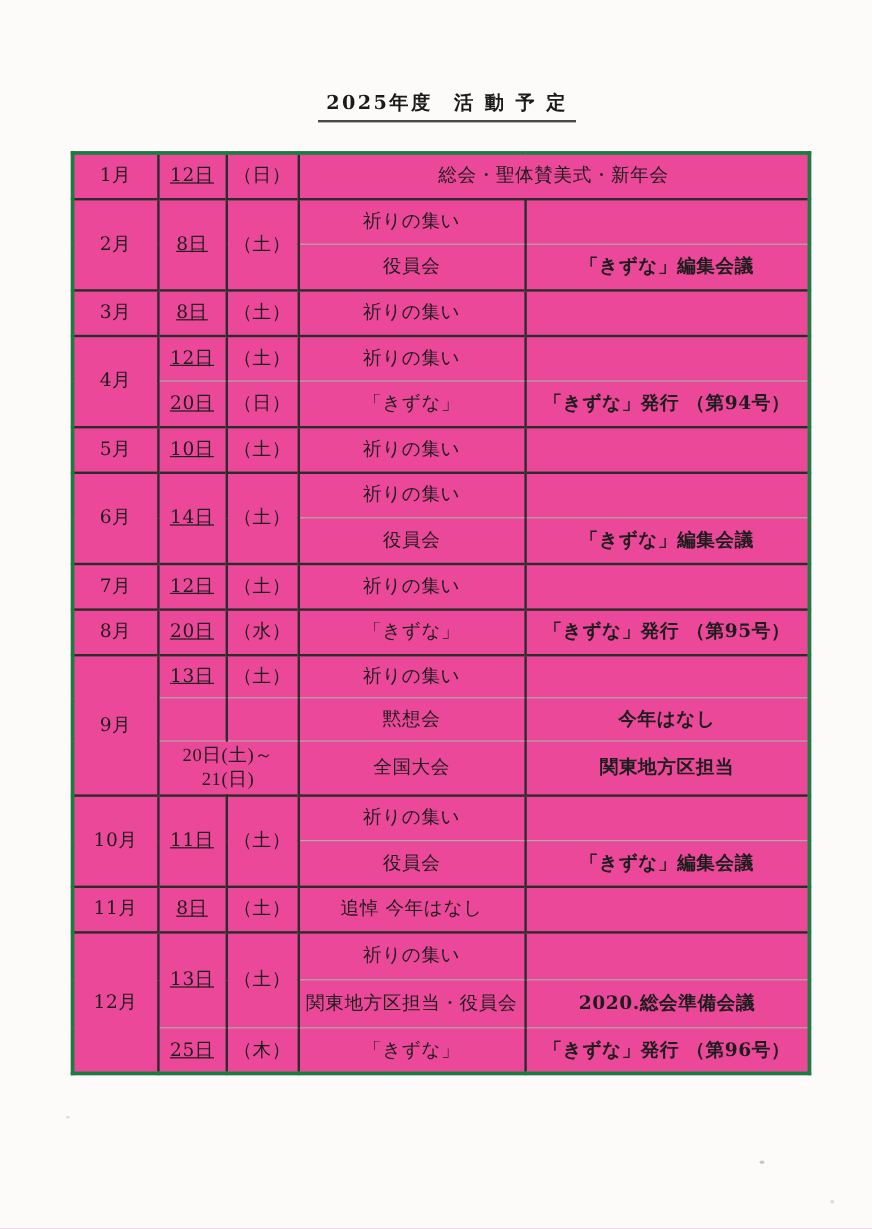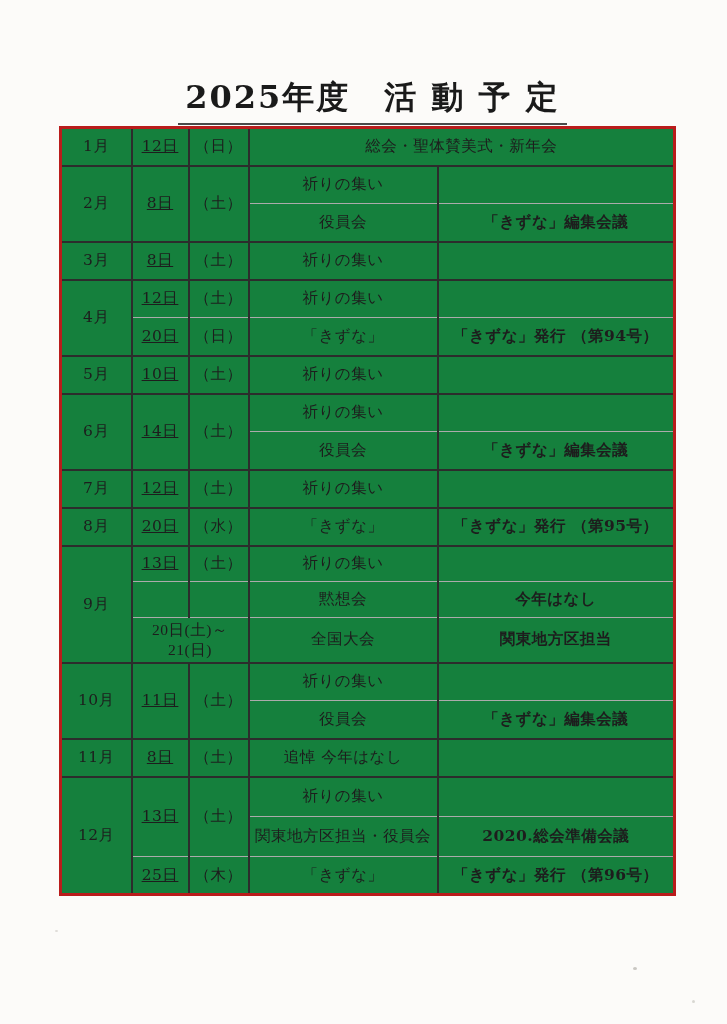--- a/index.html
+++ b/index.html
@@ -18,39 +18,39 @@
   .page-title {
     position: absolute;
     top: 76px;
     left: 0;
     width: 727px;
     text-align: center;
     transform: translateX(9px);
   }
   .page-title span {
     display: inline-block;
-    font-size: 32px;
+    font-size: 16px;
     font-weight: bold;
     letter-spacing: 2px;
     color: #1a1a1a;
     padding: 0 7px 3px 7px;
     border-bottom: 2px solid #4a4a4a;
     white-space: pre;
   }
   .schedule-wrap {
     position: absolute;
     left: 59px;
     top: 126px;
   }
   table.schedule {
     border-collapse: collapse;
     table-layout: fixed;
     width: 614px;
-    border: 3px solid #b91c1c;
-    background: #15803d;
+    border: 3px solid #15803d;
+    background: #ec4899;
   }
   table.schedule td {
     border-left: 2px solid #2c2c2c;
     border-right: 2px solid #2c2c2c;
     text-align: center;
     vertical-align: middle;
     padding: 0;
     font-size: 15.5px;
     letter-spacing: 0.5px;
     overflow: hidden;

